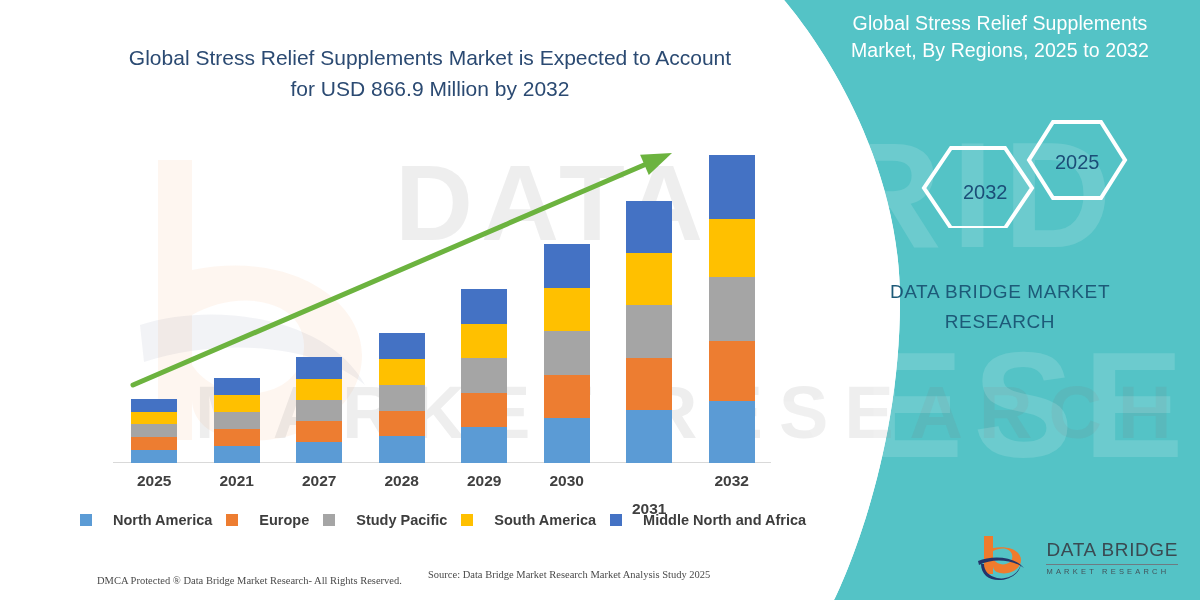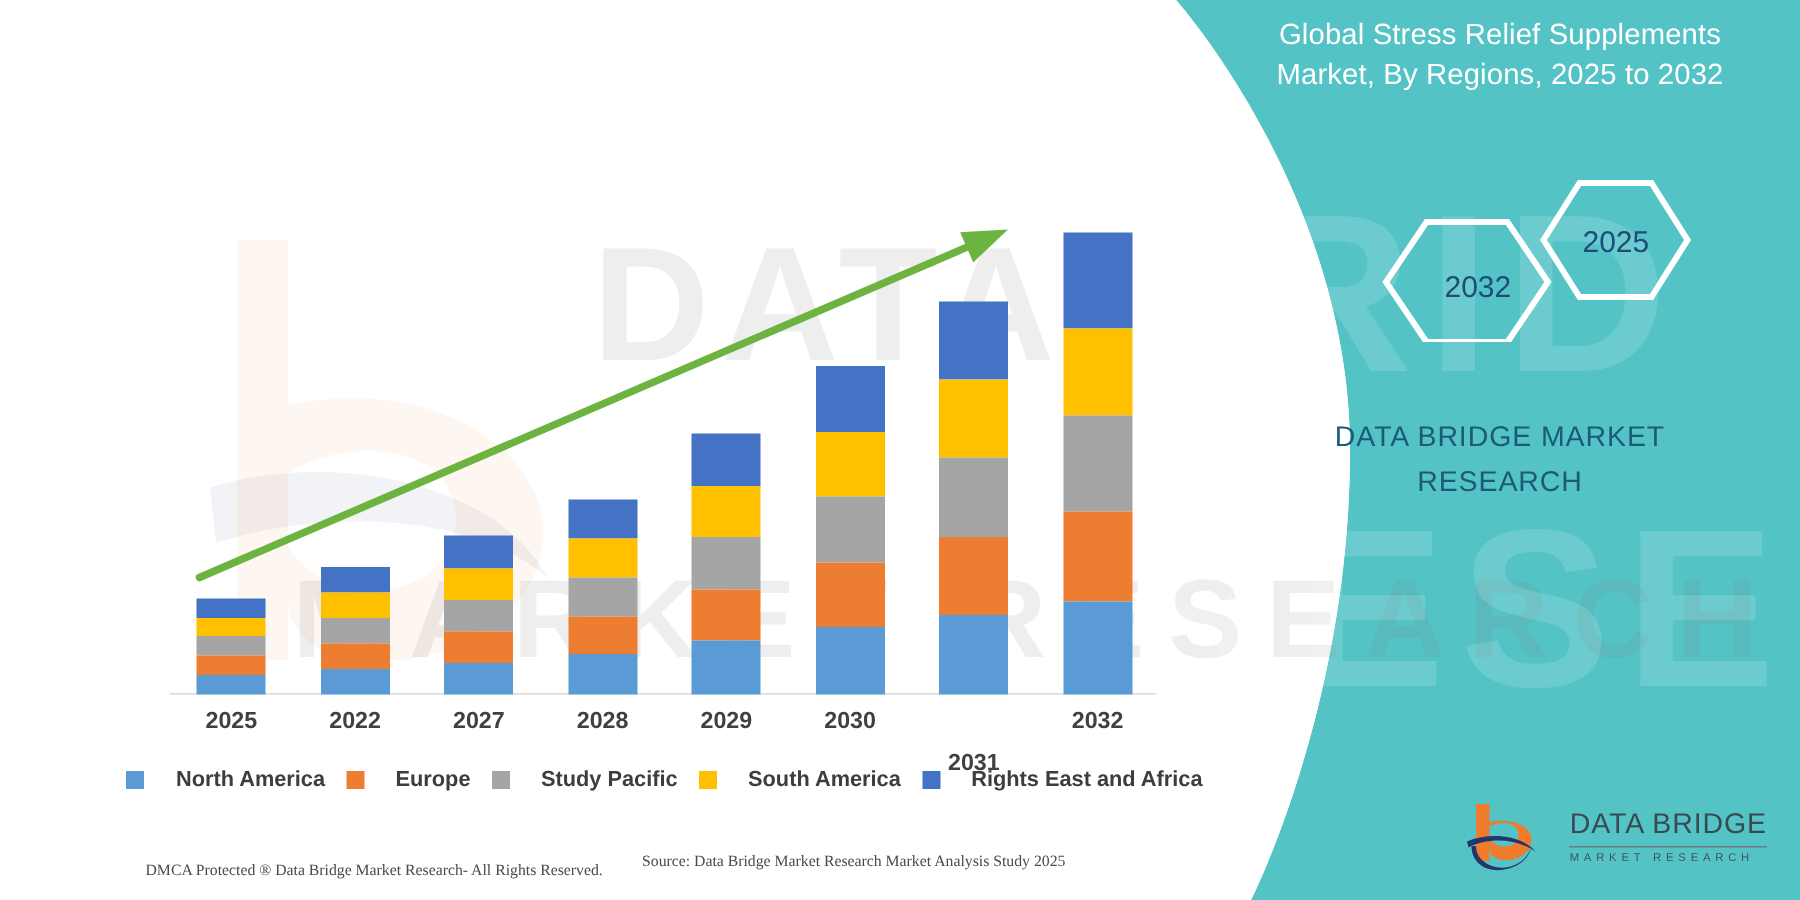--- a/index.html
+++ b/index.html
@@ -129,20 +129,24 @@
 
   <svg class="wm-b" width="260" height="300" viewBox="0 0 260 300">
     <path d="M28,10 L28,290 L62,290 L62,10 Z" fill="rgba(237,125,49,0.07)"></path>
     <path d="M62,120 C160,100 232,150 232,205 C232,262 168,296 110,290 C80,287 62,270 62,250 L62,215 C80,242 120,252 150,236 C180,220 184,175 150,158 C124,145 88,150 62,165 Z" fill="rgba(237,125,49,0.07)"></path>
     <path d="M10,175 C90,150 200,170 235,235 C190,196 96,186 14,212 Z" fill="rgba(35,53,107,0.06)"></path>
   </svg>
 
   <div class="wm-text wm-data">DATA</div>
   <div class="wm-text wm-market">MARKET RESEARCH</div>
 
+  <div class="chart-title">
+    <div>Global Stress Relief Supplements Market is Expected to Account</div>
+    <div>for USD 866.9 Million by 2032</div>
+  </div>
 
   <div class="plot">
     <div class="axis-line"></div>
     <div class="bars" id="bars">
         <div class="bar-group" style="left: 3.75px;">
           <div class="bar">
             <div class="seg" title="Middle East and Africa 2025" style="height: 13px; background: rgb(68, 114, 196);"></div>
             <div class="seg" title="South America 2025" style="height: 12px; background: rgb(255, 192, 0);"></div>
             <div class="seg" title="Asia Pacific 2025" style="height: 13px; background: rgb(165, 165, 165);"></div>
             <div class="seg" title="Europe 2025" style="height: 13px; background: rgb(237, 125, 49);"></div>
@@ -208,21 +212,21 @@
             <div class="seg" title="Middle East and Africa 2032" style="height: 64px; background: rgb(68, 114, 196);"></div>
             <div class="seg" title="South America 2032" style="height: 58px; background: rgb(255, 192, 0);"></div>
             <div class="seg" title="Asia Pacific 2032" style="height: 64px; background: rgb(165, 165, 165);"></div>
             <div class="seg" title="Europe 2032" style="height: 60px; background: rgb(237, 125, 49);"></div>
             <div class="seg" title="North America 2032" style="height: 62px; background: rgb(91, 155, 213);"></div>
           </div>
         </div>
       </div>
     <div class="xlabels" id="xlabels">
         <div class="xlabel" style="left: 3.75px;">2025</div>
-        <div class="xlabel" style="left: 86.25px;">2022</div>
+        <div class="xlabel" style="left: 86.25px;">2021</div>
         <div class="xlabel" style="left: 168.75px;">2027</div>
         <div class="xlabel" style="left: 251.25px;">2028</div>
         <div class="xlabel" style="left: 333.75px;">2029</div>
         <div class="xlabel" style="left: 416.25px;">2030</div>
         <div class="xlabel" style="left: 498.75px; margin-top: 28px;">2031</div>
         <div class="xlabel" style="left: 581.25px;">2032</div>
       </div>
   </div>
 
   <svg class="arrow-svg" viewBox="0 0 800 600">
@@ -244,21 +248,21 @@
       <div class="legend-item">
         <span class="legend-swatch" style="background: rgb(165, 165, 165);"></span>
         <span class="legend-label">Study Pacific</span>
       </div>
       <div class="legend-item">
         <span class="legend-swatch" style="background: rgb(255, 192, 0);"></span>
         <span class="legend-label">South America</span>
       </div>
       <div class="legend-item">
         <span class="legend-swatch" style="background: rgb(68, 114, 196);"></span>
-        <span class="legend-label">Rights East and Africa</span>
+        <span class="legend-label">Middle North and Africa</span>
       </div>
     </div>
 
   <div class="footer">
     <div class="footer-left">DMCA Protected ® Data Bridge Market Research- All Rights Reserved.</div>
     <div class="footer-right">Source: Data Bridge Market Research  Market Analysis Study 2025</div>
   </div>
 
   <div class="teal-panel">
     <svg width="430" height="600" viewBox="0 0 430 600">

